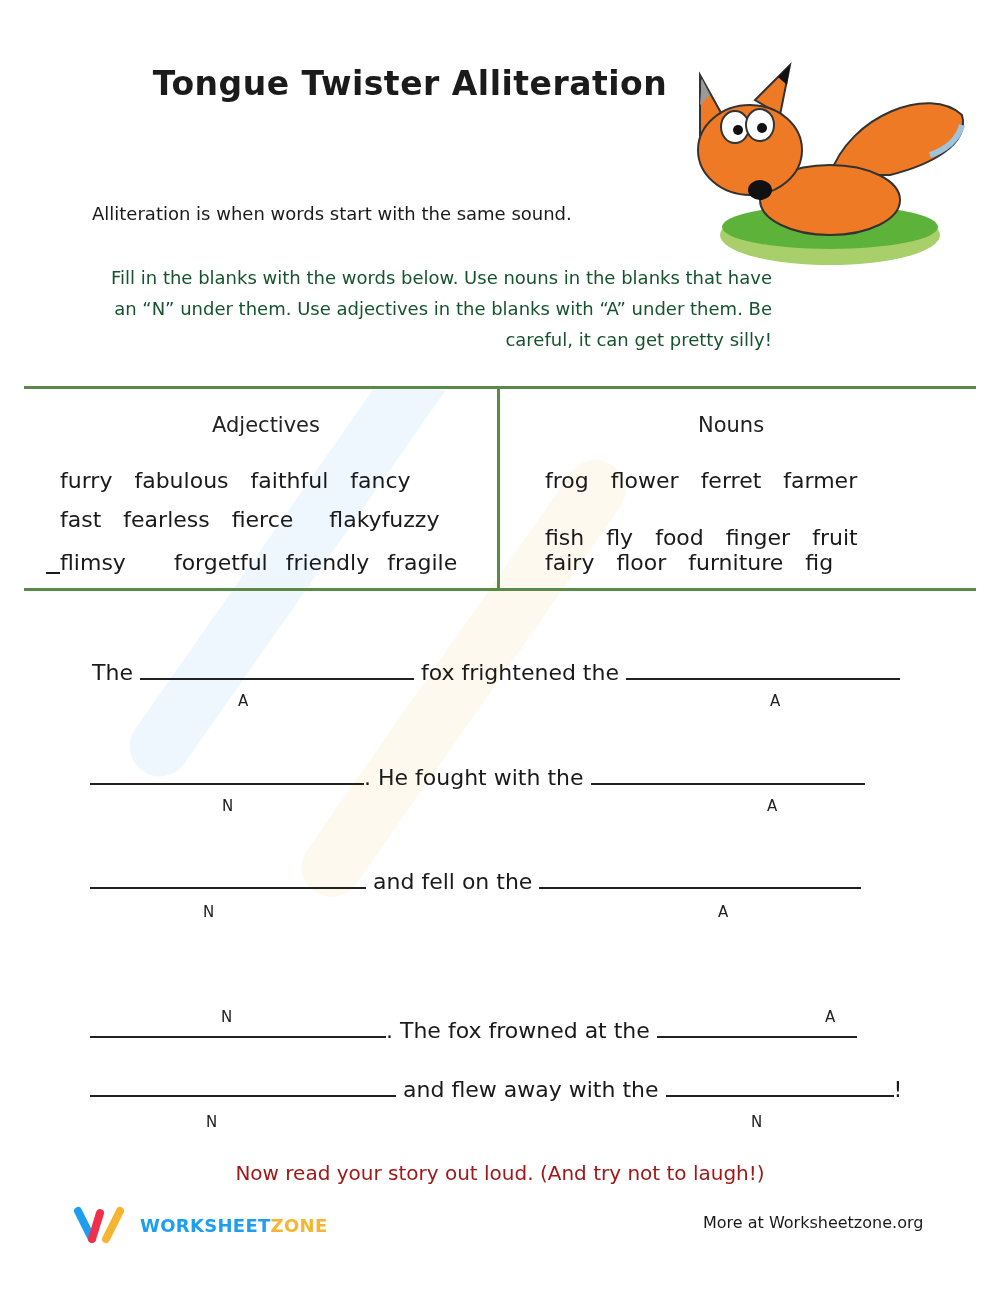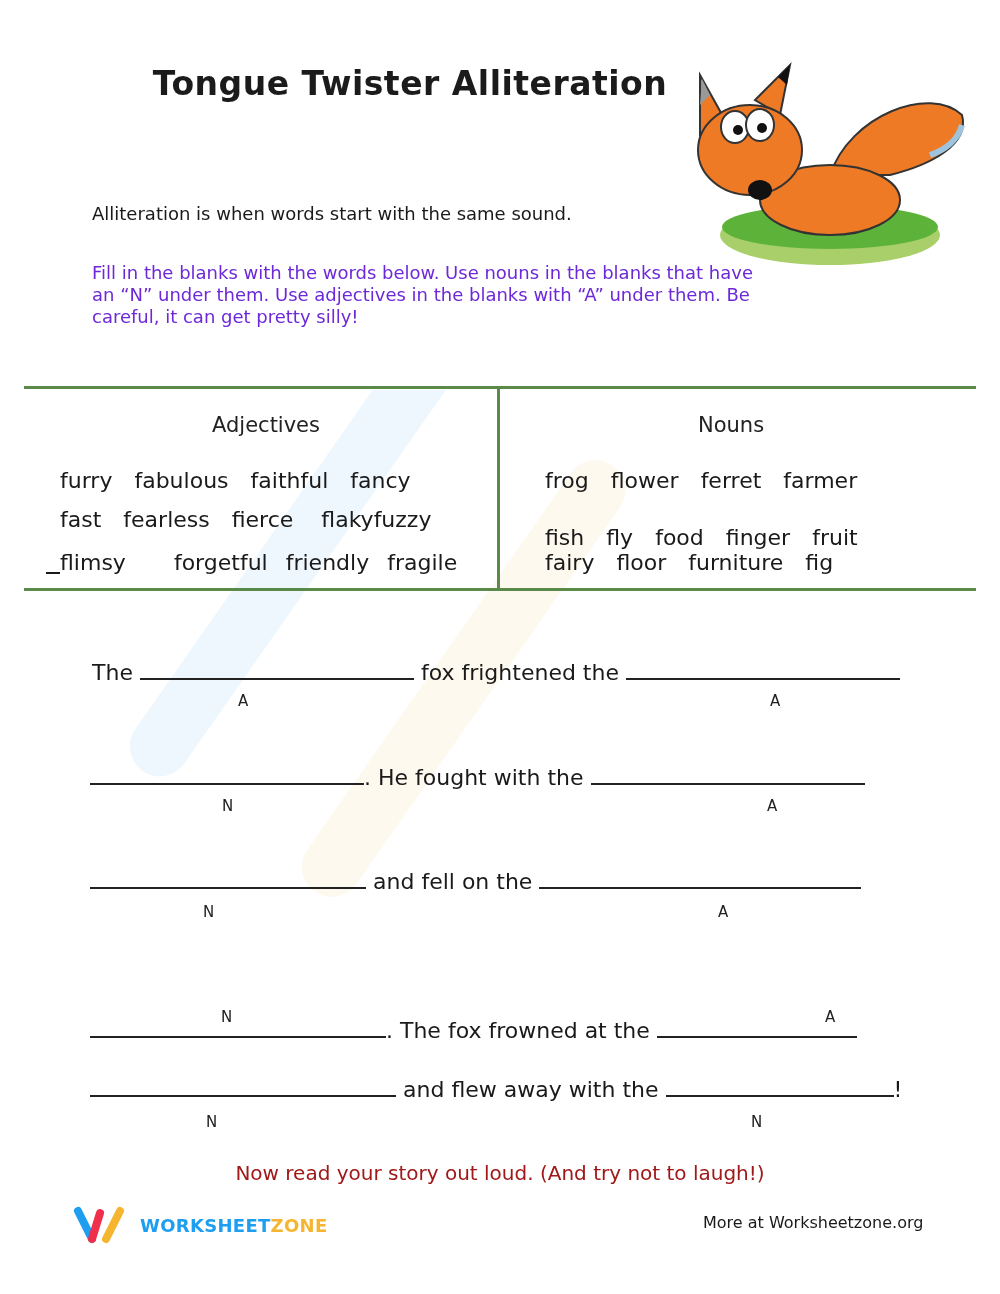--- a/index.html
+++ b/index.html
@@ -2,21 +2,21 @@
 <html><head>
 <meta charset="utf-8">
 <style>
   html, body { margin:0; padding:0; background:#ffffff; }
   body { width:1000px; height:1294px; position:relative; overflow:hidden;
          font-family:"DejaVu Sans", sans-serif; color:#1a1a1a; }
   .title { position:absolute; left:140px; top:58px; width:540px; text-align:center;
            font-size:33px; font-weight:bold; line-height:52px; color:#1b1b1b; letter-spacing:0.5px; }
   .fox { position:absolute; left:680px; top:55px; width:290px; height:215px; }
   .intro { position:absolute; left:92px; top:203px; font-size:18px; color:#1a1a1a; }
-  .instr { position:absolute; left:92px; top:262px; width:680px; font-size:18px; line-height:22px; color:#6d28d9; }
+  .instr { position:absolute; left:92px; top:262px; width:680px; font-size:18px; line-height:31px; color:#14532d;text-align:right; }
   .hline { position:absolute; left:24px; width:952px; height:3px; background:#5a8a4a; }
   .vline { position:absolute; left:497px; top:389px; width:3px; height:202px; background:#5a8a4a; }
   .col-head { position:absolute; font-size:21px; color:#222;margin-top:8px; }
   .wordrow { position:absolute; font-size:22px; color:#1a1a1a; white-space:pre; }
   .word { display:inline-block; margin-right:22px; }
   .sent { position:absolute; font-size:22px; color:#1a1a1a; white-space:nowrap; }
   .blank { display:inline-block; border-bottom:2px solid #222; height:22px; vertical-align:baseline; }
   .marker { position:absolute; font-size:15px; color:#222; }
   .closing { position:absolute; left:0; width:1000px; top:1161px; text-align:center; font-size:20px; color:#a01818; }
   .logo { position:absolute; left:72px; top:1205px; height:40px; display:flex; align-items:center; }
@@ -65,21 +65,21 @@
 <div class="vline"></div>
 <div class="hline" style="top:588px;"></div>
 
 <div class="col-head" style="left:212px; top:405px;">Adjectives</div>
 <div class="col-head" style="left:698px; top:405px;">Nouns</div>
 
 <div class="wordrow" style="left:46px; top:443px;">
   <span class="word">furry</span><span class="word">fabulous</span><span class="word">faithful</span><span class="word">fancy</span>
 </div>
 <div class="wordrow" style="left:46px; top:482px;">
-  <span class="word">fast</span><span class="word">fearless</span><span class="word" style="margin-right:28px">fierce</span><span class="word">flakyfuzzy</span>
+  <span class="word">fast</span><span class="word">fearless</span><span class="word" style="margin-right:36px">fierce</span><span class="word">flakyfuzzy</span>
 </div>
 <div class="wordrow" style="left:46px; top:525px;text-decoration:underline;">
   <span class="word" style="margin-right:48px">flimsy</span><span class="word" style="margin-right:18px">forgetful</span><span class="word" style="margin-right:18px">friendly</span><span class="word">fragile</span>
 </div>
 
 <div class="wordrow" style="left:531px; top:443px;">
   <span class="word">frog</span><span class="word">flower</span><span class="word">ferret</span><span class="word">farmer</span>
 </div>
 <div class="wordrow" style="left:531px; top:500px;">
   <span class="word">fish</span><span class="word">fly</span><span class="word">food</span><span class="word">finger</span><span class="word">fruit</span>

